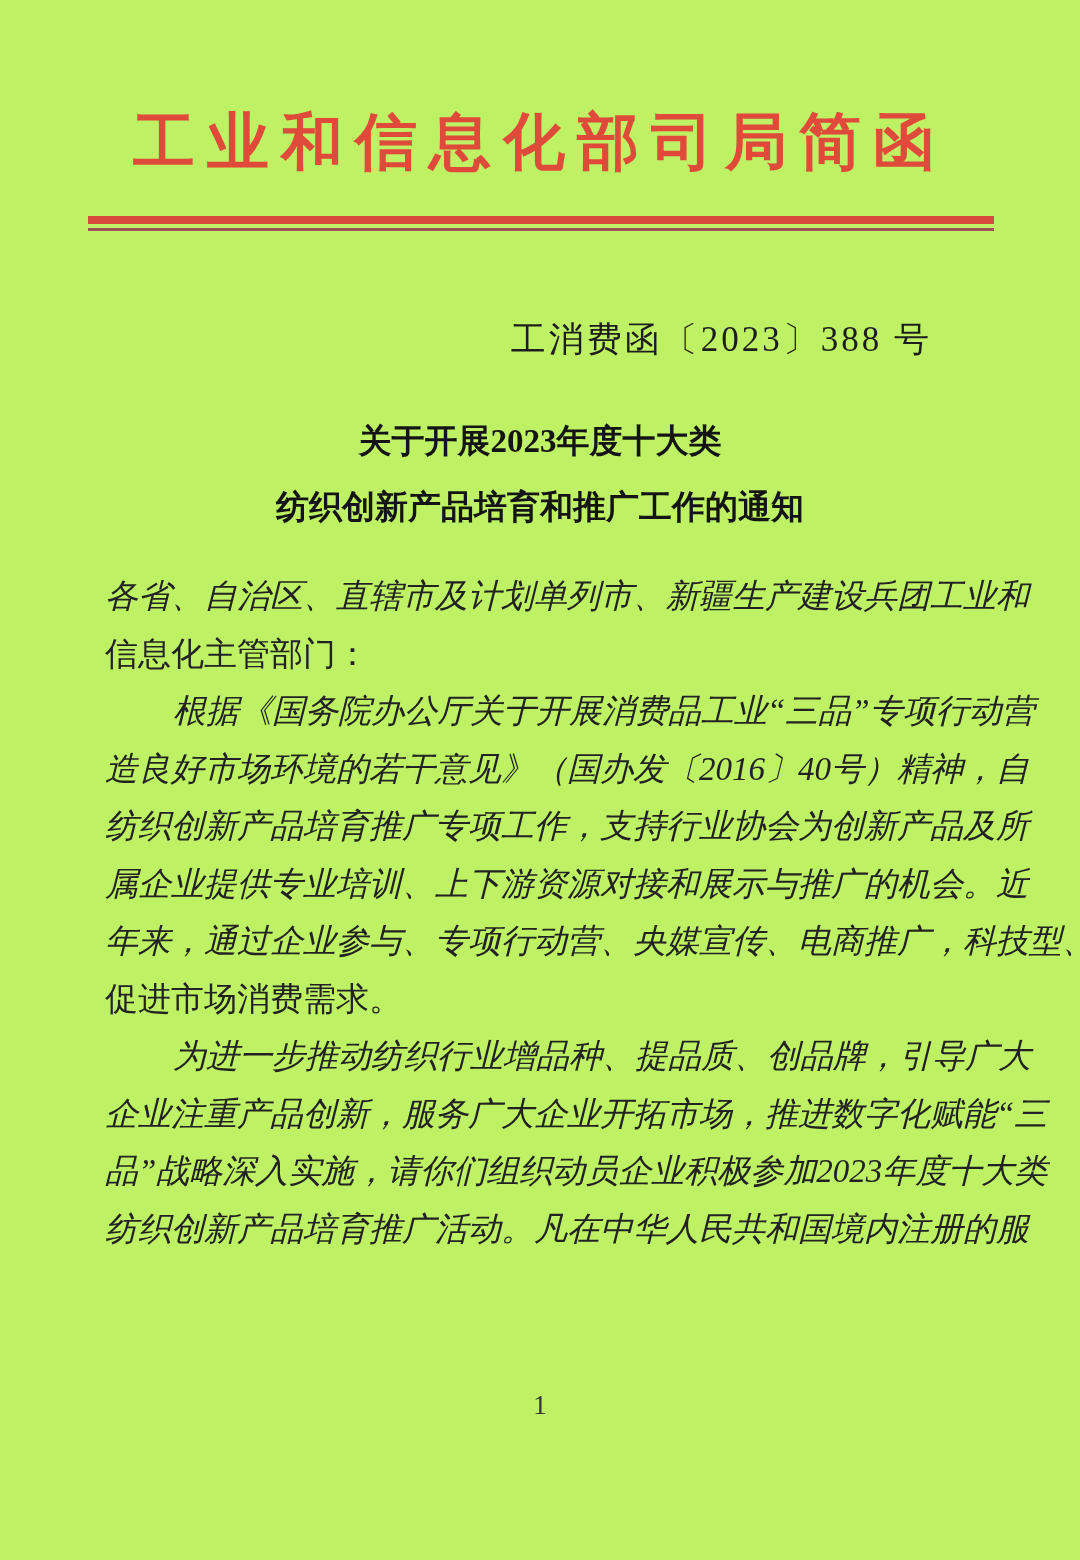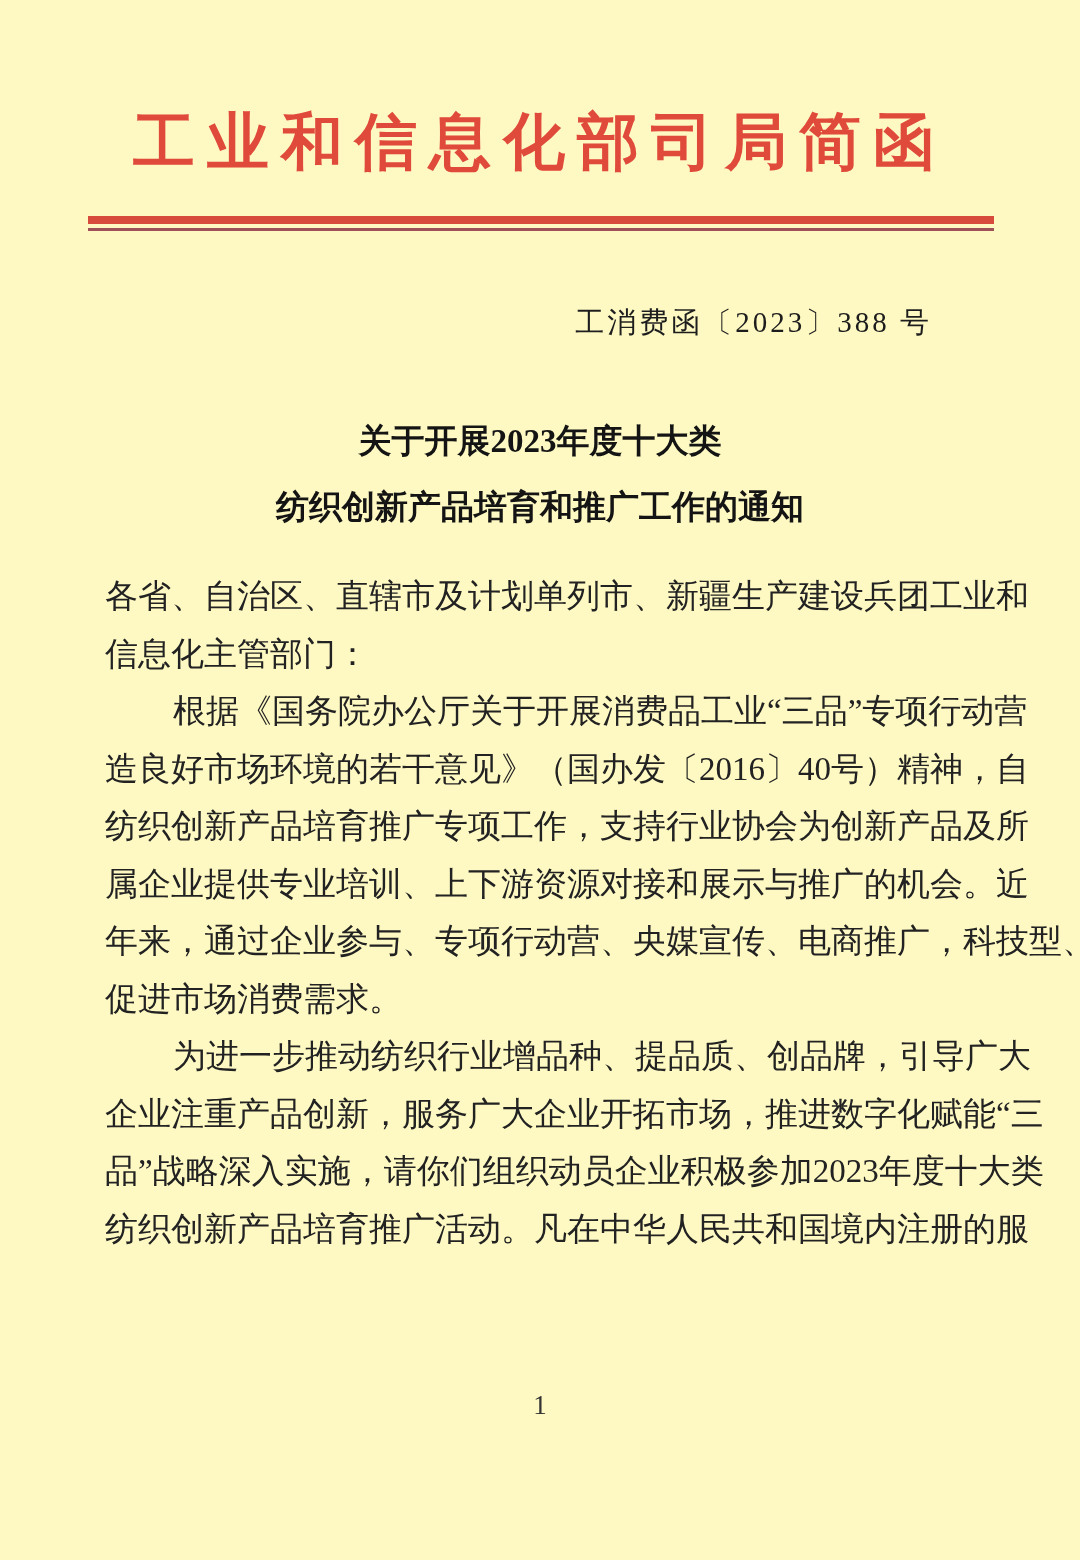--- a/index.html
+++ b/index.html
@@ -2,21 +2,21 @@
 <html><head>
 <meta charset="utf-8">
 <style>
   * { margin: 0; padding: 0; box-sizing: border-box; }
   html, body { background: #ffffff; }
   .page {
     position: relative;
     width: 1080px;
     height: 1560px;
     margin: 0 auto;
-    background: #fef9c3;
+    background: #bef264;
     overflow: hidden;
     font-family: "Liberation Serif", "DejaVu Serif", serif;
     color: #2b2b2b;
   }
   
   .letterhead {
     position: absolute;
     top: 100px;
     left: 0;
     width: 100%;
@@ -39,23 +39,23 @@
     background: #d64b3c;
   }
   .rule-thin {
     margin-top: 4px;
     height: 3px;
     background: #9e5158;
   }
   
   .doc-number {
     position: absolute;
-    top: 303px;
+    top: 316px;
     right: 148px;
-    font-size: 29px;
+    font-size: 35px;
     letter-spacing: 3px;
     color: #1d1d1d;
     white-space: nowrap;
   }
   
   .doc-title {
     position: absolute;
     top: 408px;
     left: 0;
     width: 100%;
@@ -78,20 +78,21 @@
   .body .line {
     height: 57.5px;
     line-height: 57.5px;
     white-space: nowrap;
     overflow: visible;
   }
   .body .line.fill {
     text-align: justify;
     text-align-last: justify;
     text-justify: inter-character;
+    font-style: italic;
   }
   .body .line.indent {
     text-indent: 68px;
   }
   
   .page-number {
     position: absolute;
     top: 1390px;
     left: 0;
     width: 100%;

